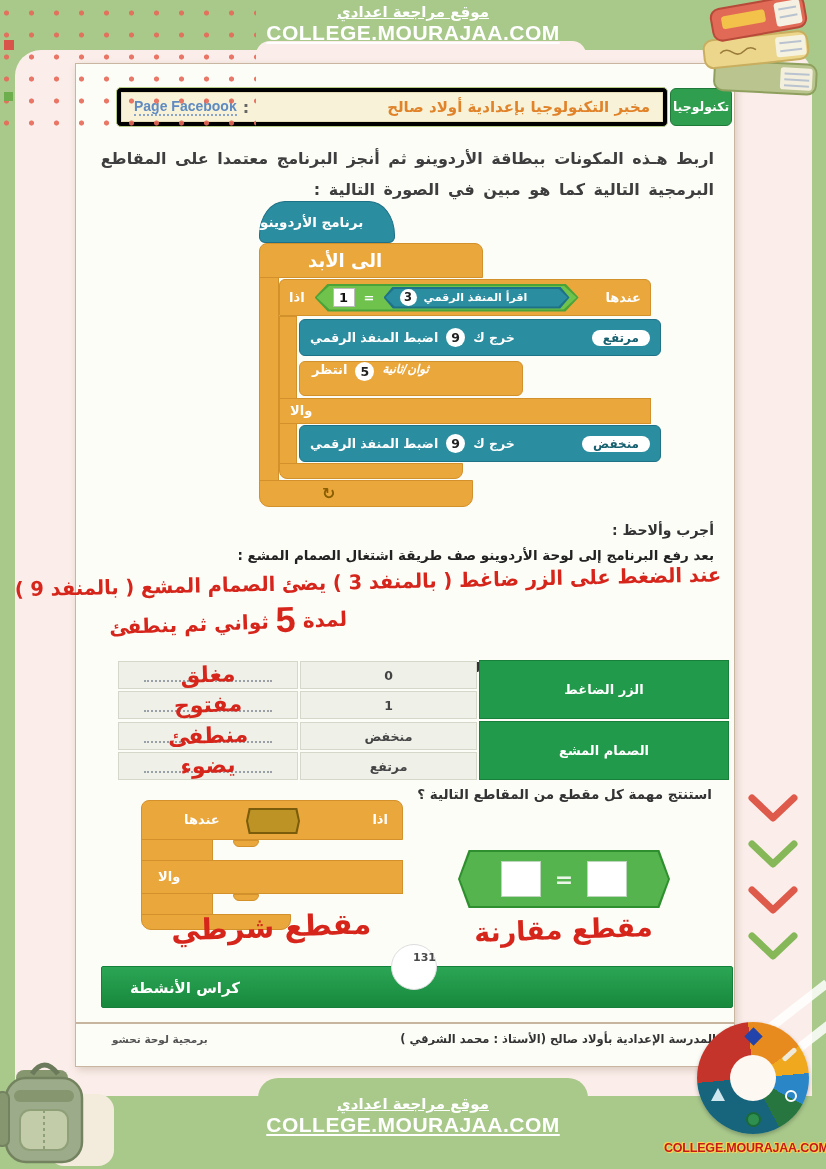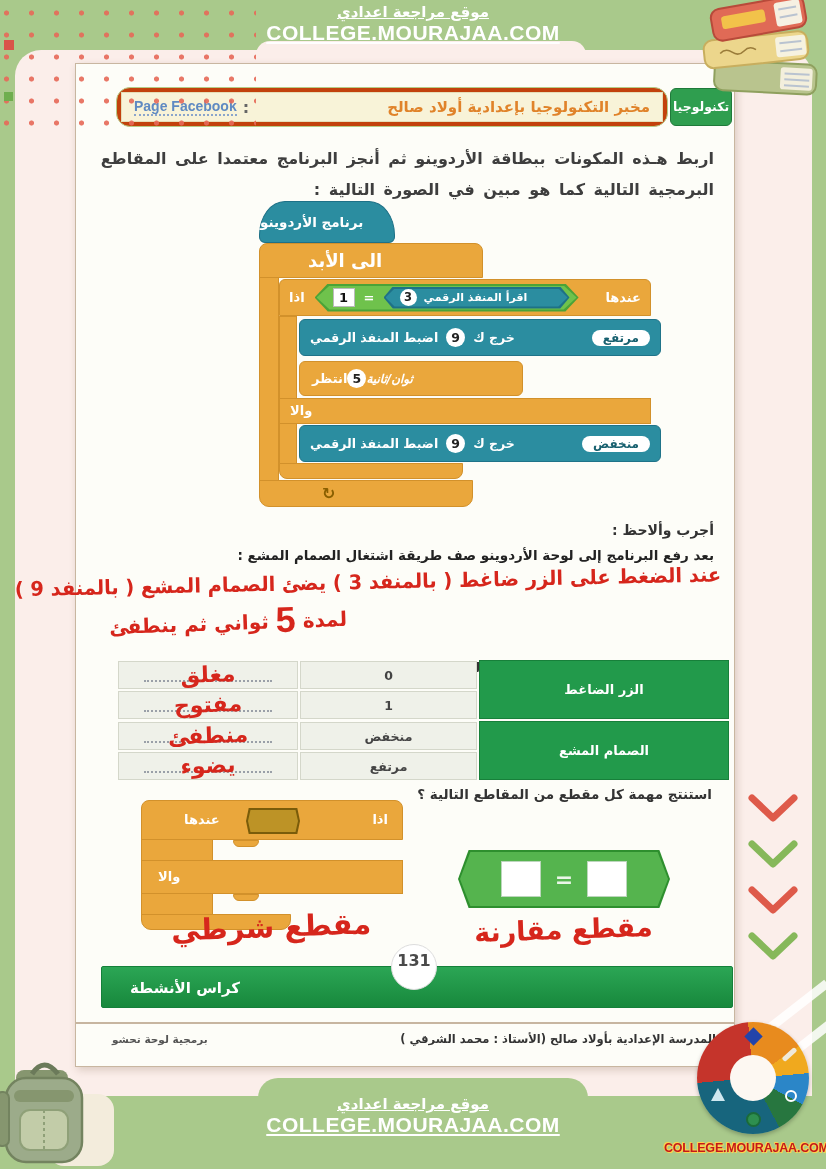--- a/index.html
+++ b/index.html
@@ -17,21 +17,21 @@
   .top-bump { position:absolute; left:256px; top:41px; width:330px; height:14px; background:#fbeeea; border-radius:22px 22px 0 0; z-index:2; }
   .bottom-band { position:absolute; left:0; top:1096px; width:826px; height:73px; background:#a9c98b; z-index:2; }
   .bottom-bump { position:absolute; left:258px; top:1078px; width:330px; height:20px; background:#a9c98b; border-radius:26px 26px 0 0; z-index:2; }
   .site-bottom { position:absolute; left:0; top:1095px; width:826px; text-align:center; z-index:4; color:#fff; }
 
   
   .page { position:absolute; left:75px; top:63px; width:660px; height:1004px; background:#fdfdf8; border:1px solid #c8b6a0; box-shadow:2px 3px 8px rgba(90,60,30,.2); z-index:2; }
   .abs { position:absolute; }
 
   .badge { right:2px; top:24px; width:62px; height:38px; background:#2f9e4f; border:1px solid #1f7a3a; border-radius:6px; color:#fff; font-size:12.5px; font-weight:bold; text-align:center; line-height:36px; }
-  .titlebar { left:40px; top:23px; width:552px; height:40px; background:#c2410c; border:1px solid #b6cc87; border-radius:14px; }
+  .titlebar { left:40px; top:23px; width:552px; height:40px; background:#000000; border:1px solid #b6cc87; border-radius:5px; }
   .titlebar-in { position:absolute; left:4px; top:4px; right:4px; bottom:4px; background:#f8f3d8; border:1px solid #e6ddb6; display:flex; align-items:center; justify-content:space-between; padding:0 12px; direction:ltr; }
   .fb { color:#5f8ac2; font-size:14px; font-weight:bold; border-bottom:2px dotted #8aa5cc; font-family:"Liberation Sans", sans-serif; }
   .sep { color:#666; font-weight:bold; margin:0 6px; }
   .lab { color:#e0832a; font-size:15px; font-weight:bold; direction:rtl; }
 
   .intro { left:24px; top:79px; width:614px; direction:rtl; text-align:right; font-size:16px; font-weight:600; color:#3e3e3e; line-height:1.95; word-spacing:3px; }
 
   
   .ob { position:absolute; background:#eaa73c; border:1px solid #d2912b; }
   .tb { position:absolute; background:#2b8da0; border:1px solid #1f7389; border-radius:6px; color:#fff; display:flex; align-items:center; gap:8px; padding:0 10px; }
@@ -50,21 +50,21 @@
   
   .tcell { position:absolute; background:#eff1e9; border:1px solid #d4d7ca; }
   .thead { position:absolute; background:#229a4b; border:1px solid #17803a; color:#fff; font-size:13px; font-weight:bold; display:flex; align-items:center; justify-content:center; }
   .stateval { width:100%; text-align:center; font-size:12.5px; font-weight:600; color:#444; line-height:27px; }
   .dotline { position:absolute; left:14%; right:14%; bottom:6px; border-bottom:2px dotted #9aa0a8; }
   .ans { position:absolute; left:0; width:100%; bottom:1px; text-align:center; font-size:22px; transform:rotate(-2deg); }
 
   
   .bookbar { left:25px; top:902px; width:632px; height:42px; background:linear-gradient(#2ba655,#17883c); border:1px solid #14803a; border-radius:2px; }
   .bookbar span { position:absolute; left:28px; line-height:42px; color:#fff; font-size:15px; font-weight:bold; }
-  .pagedisc { left:315px; top:880px; width:46px; height:46px; background:#fff; border:1px solid #ddd; border-radius:50%; text-align:center; font-size:16px; font-weight:bold; color:#4a4a4a; padding-top:6px; z-index:3; }
+  .pagedisc { left:315px; top:880px; width:46px; height:46px; background:#fff; border:1px solid #ddd; border-radius:50%; text-align:right; font-size:11px; font-weight:bold; color:#4a4a4a; padding-top:6px; z-index:3; }
   .credline { left:0; top:958px; width:658px; height:2px; background:#9a7a58; opacity:.55; }
 
   
   .chevrons { position:absolute; left:744px; top:792px; z-index:3; }
   .stripe { position:absolute; width:95px; height:9px; background:#fff; opacity:.85; transform:rotate(-38deg); z-index:2; }
   .logo-ring { position:absolute; left:697px; top:1022px; width:112px; height:112px; border-radius:50%;
     background:conic-gradient(from 210deg, #17657d 0 55deg, #c5342b 55deg 145deg, #e88b1e 145deg 205deg, #f0a91e 205deg 235deg, #2b86c8 235deg 268deg, #27763f 268deg 302deg, #17657d 302deg 360deg);
     z-index:5; box-shadow:0 2px 4px rgba(0,0,0,.25); }
   .logo-ring::after { content:""; position:absolute; left:33px; top:33px; width:46px; height:46px; background:#fdf8f2; border-radius:50%; }
   .mini { position:absolute; z-index:6; }
@@ -155,21 +155,21 @@
     </div>
     <div class="abs ob" style="left:203px;top:252px;width:18px;height:148px;"></div>
 
     <div class="abs tb" style="left:223px;top:255px;width:362px;height:37px;">
       <span class="wlab" style="font-size:12.5px;">اضبط المنفذ الرقمي</span>
       <span class="wcirc">9</span>
       <span class="wlab" style="font-size:12.5px;">خرج ك</span>
       <span class="capsule">مرتفع</span>
     </div>
 
-    <div class="abs ob" style="left:223px;top:297px;width:224px;height:35px;border-radius:6px;display:flex;align-items:center;padding:0 12px;">
+    <div class="abs ob" style="left:223px;top:297px;width:224px;height:35px;border-radius:6px;display:flex;gap:8px;padding:0 12px;">
       <span class="wlab">انتظر</span>
       <span class="wcirc">5</span>
       <span class="wlab" style="font-size:12px;font-style:italic;">ثوان/ثانية</span>
     </div>
 
     <div class="abs ob" style="left:203px;top:334px;width:372px;height:26px;">
       <span class="wlab" style="position:absolute;left:10px;line-height:24px;">والا</span>
     </div>
 
     <div class="abs tb" style="left:223px;top:361px;width:362px;height:37px;">

